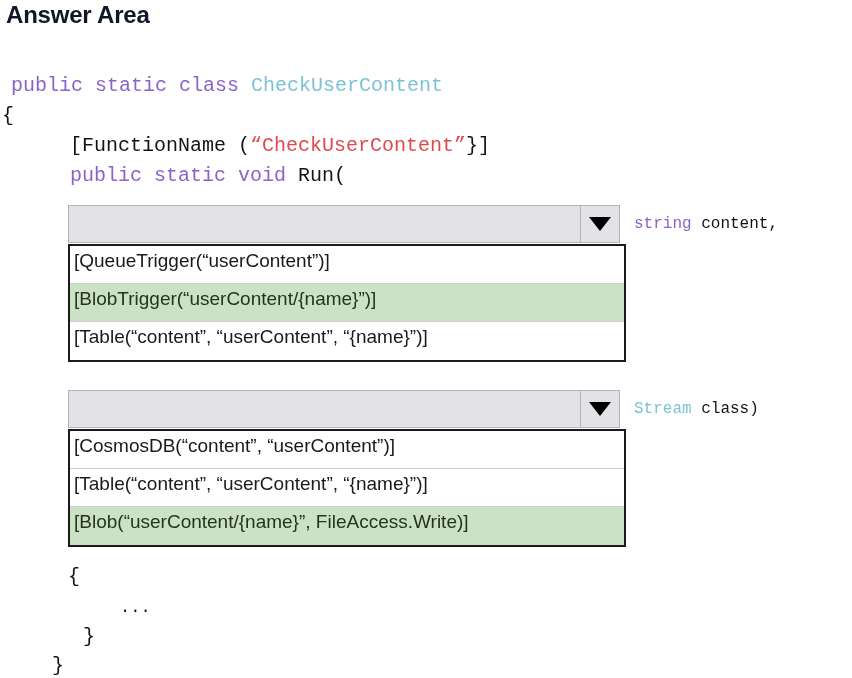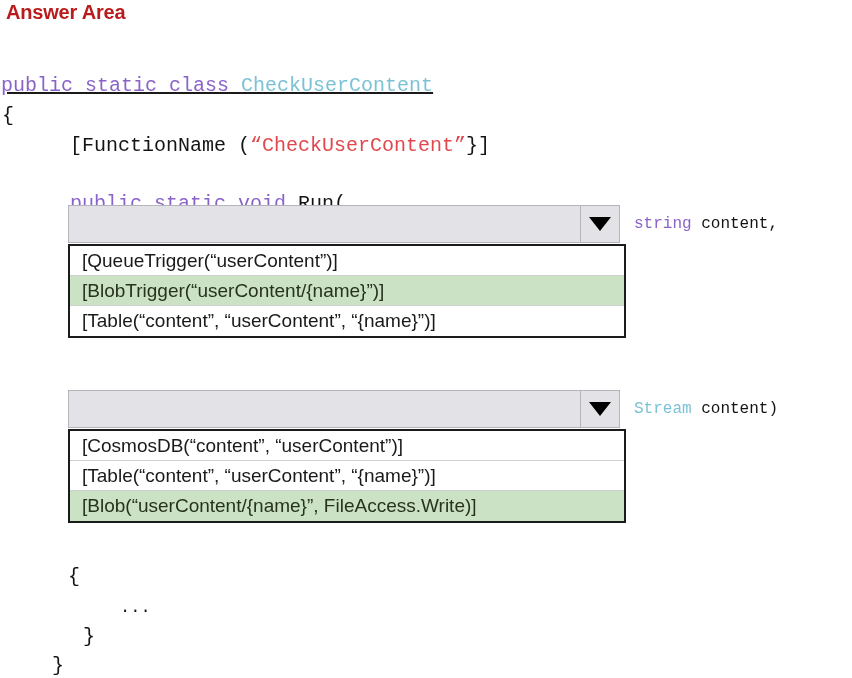--- a/index.html
+++ b/index.html
@@ -16,43 +16,43 @@
     color: #000000;
   }
 
   
   #answer-area-title {
     position: absolute;
     left: 6px;
     top: 1px;
     font-family: "Liberation Sans", sans-serif;
     font-weight: bold;
-    font-size: 20px;
+    font-size: 24px;
     letter-spacing: -0.2px;
-    color: #b91c1c;
+    color: #0f172a;
   }
 
   
   .code-line {
     position: absolute;
     font-family: "Liberation Mono", "DejaVu Sans Mono", monospace;
     font-size: 20px;
     line-height: 24px;
     white-space: pre;
     color: #1a1a1a;
   }
   .kw      { color: #8a63c9; }   
   .typ     { color: #7cc2d6; }   
   .str     { color: #e0484d; }   
   .plain   { color: #141414; }
 
-  #line-class   { left: 1px;  top: 74px; text-decoration: underline; }
+  #line-class   { left: 11px;  top: 74px; }
   #line-obrace  { left: 2px;  top: 104px; }
   #line-attr    { left: 70px; top: 134px; }
-  #line-run     { left: 70px; top: 164px; margin-top: 28px; }
+  #line-run     { left: 70px; top: 164px; }
   #line-inner-obrace { left: 68px; top: 565px; }
   #line-ellipsis     { left: 120px; top: 596px; font-size: 17px; }
   #line-inner-cbrace { left: 83px; top: 625px; }
   #line-cbrace       { left: 52px; top: 654px; }
 
   
   .sig {
     position: absolute;
     font-family: "Liberation Mono", "DejaVu Sans Mono", monospace;
     font-size: 16px;
@@ -100,23 +100,23 @@
 
   .option-list {
     position: relative;
     margin-top: 1px;
     width: 558px;
     border: 2px solid #1b1b1b;
     background: #ffffff;
     box-sizing: border-box;
   }
   .option-item {
-    height: 30px;
+    height: 38px;
     line-height: 30px;
-    padding-left: 12px;
+    padding-left: 4px;
     font-family: "Liberation Sans", sans-serif;
     font-size: 19px;
     color: #1a1a1a;
     white-space: nowrap;
     border-bottom: 1px solid #cfcfcf;
     box-sizing: border-box;
     overflow: hidden;
   }
   .option-item:last-child { border-bottom: none; }
   .option-item.selected {
@@ -132,21 +132,21 @@
 <div class="code-line" id="line-class"><span class="kw">public static class </span><span class="typ">CheckUserContent</span></div>
 
 <div class="code-line plain" id="line-obrace">{</div>
 
 <div class="code-line" id="line-attr"><span class="plain">[FunctionName (</span><span class="str">“CheckUserContent”</span><span class="plain">}]</span></div>
 
 <div class="code-line" id="line-run"><span class="kw">public static void </span><span class="plain">Run(</span></div>
 
 <div class="sig" id="sig-1"><span class="kw">string</span><span class="plain"> content,</span></div>
 
-<div class="sig" id="sig-2"><span class="typ">Stream</span><span class="plain"> content)</span></div>
+<div class="sig" id="sig-2"><span class="typ">Stream</span><span class="plain"> class)</span></div>
 
 <div class="dropdown-group" id="dropdown-group-1">
   <div class="combo">
     <div class="combo-value"></div>
     <div class="combo-arrow-btn">
       <svg width="26" height="18" viewBox="0 0 26 18" aria-hidden="true">
           <polygon points="2,2 24,2 13,16" fill="#000000"></polygon>
         </svg>
     </div>
   </div>

